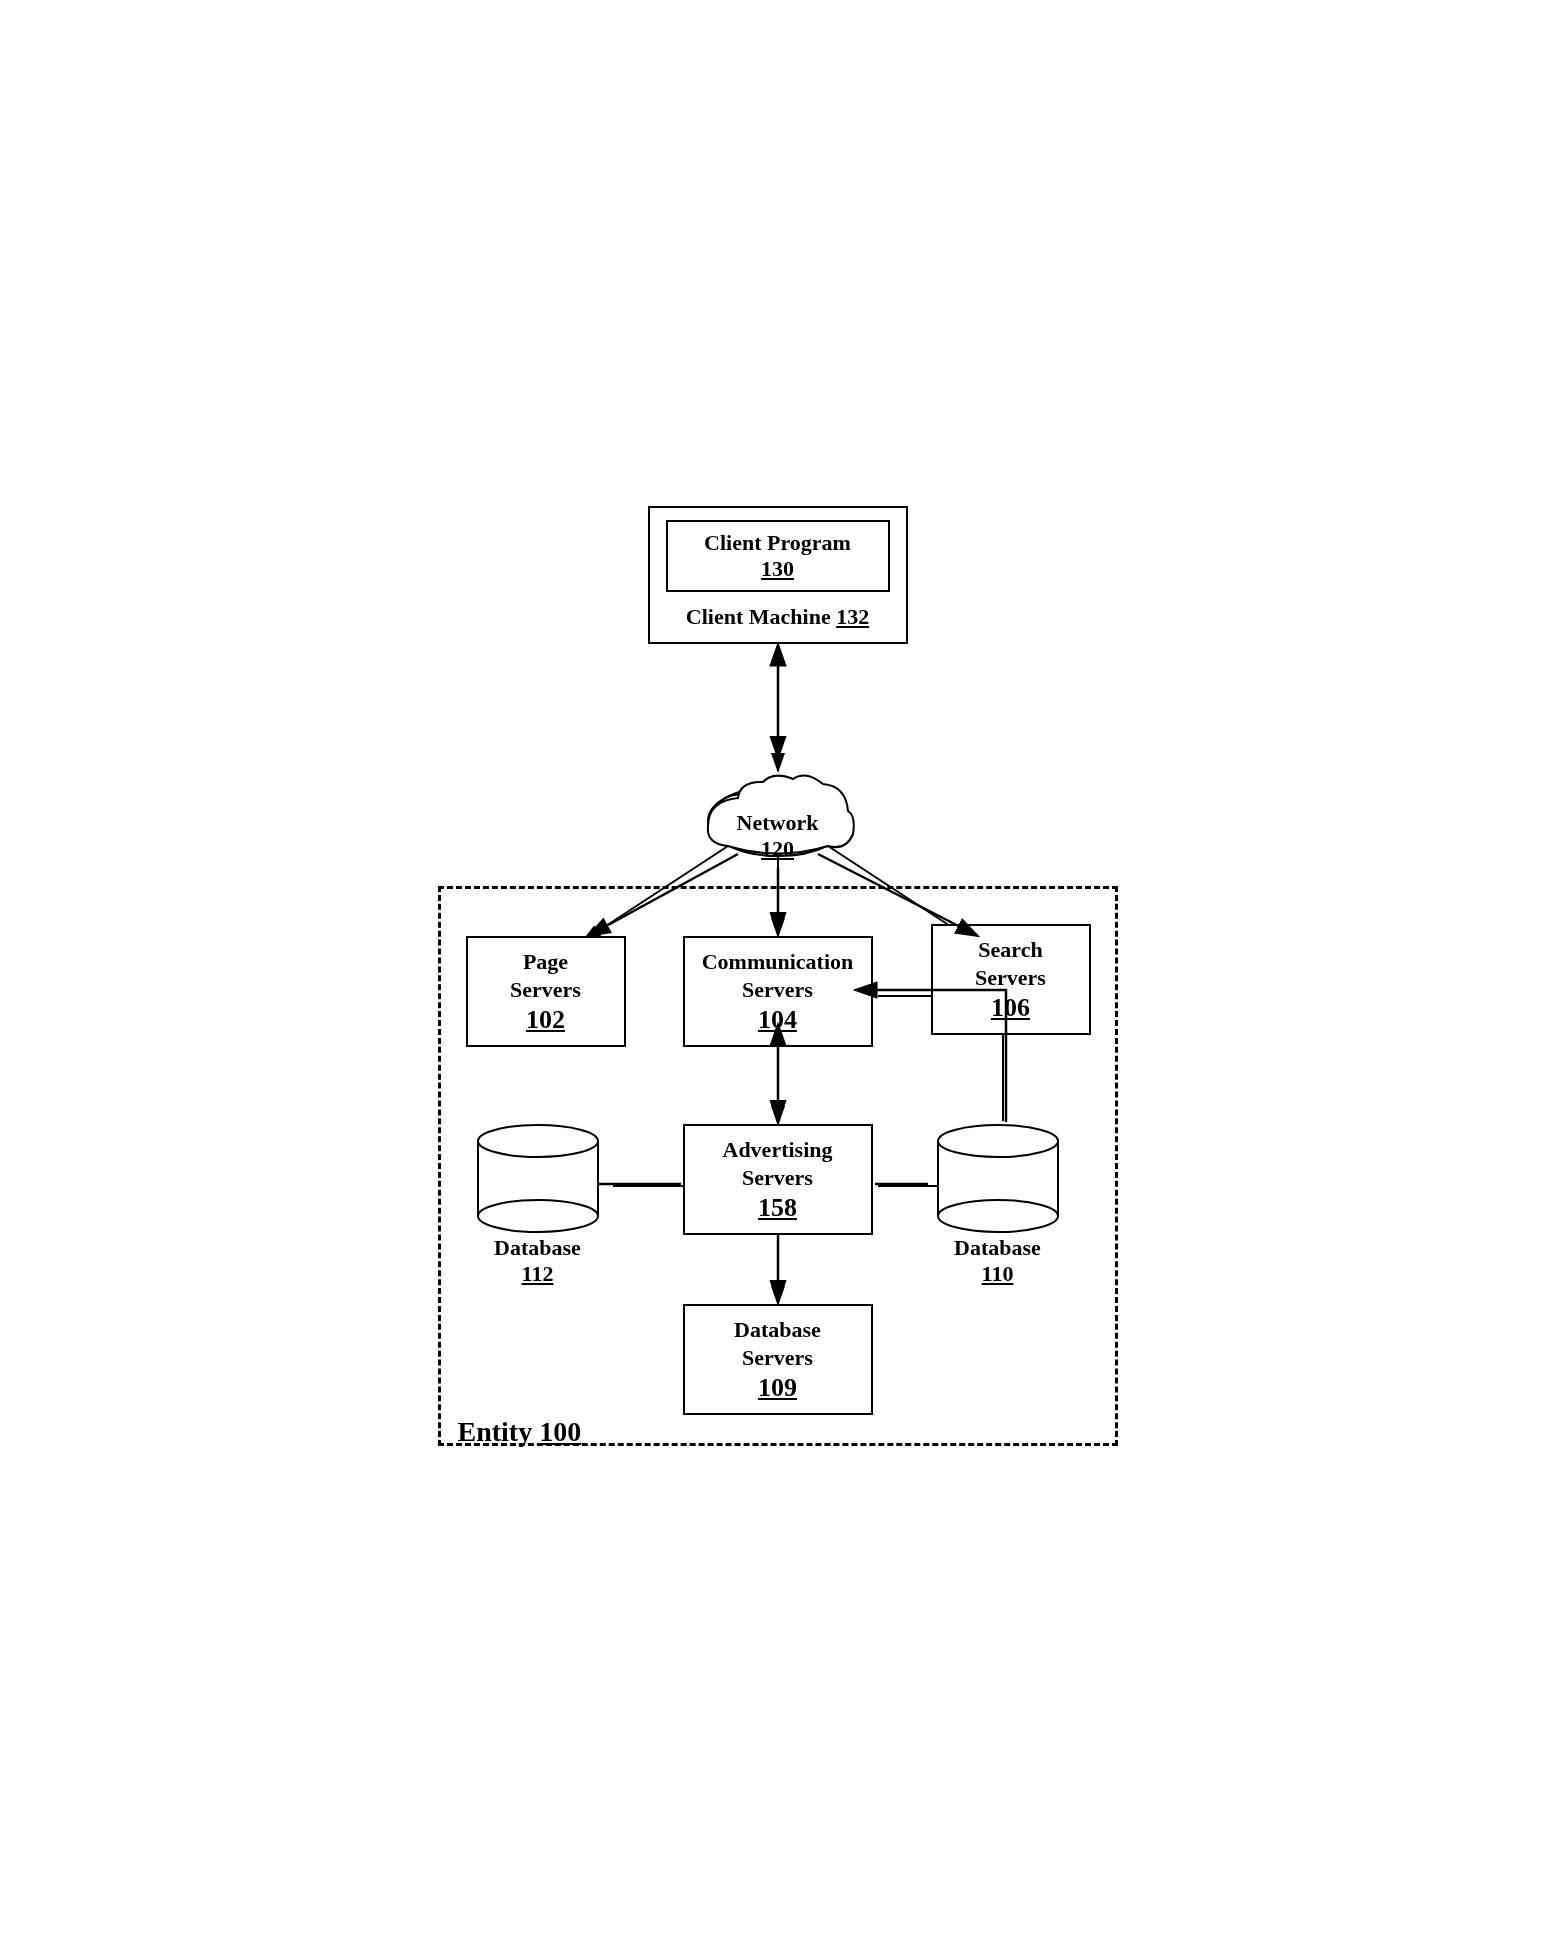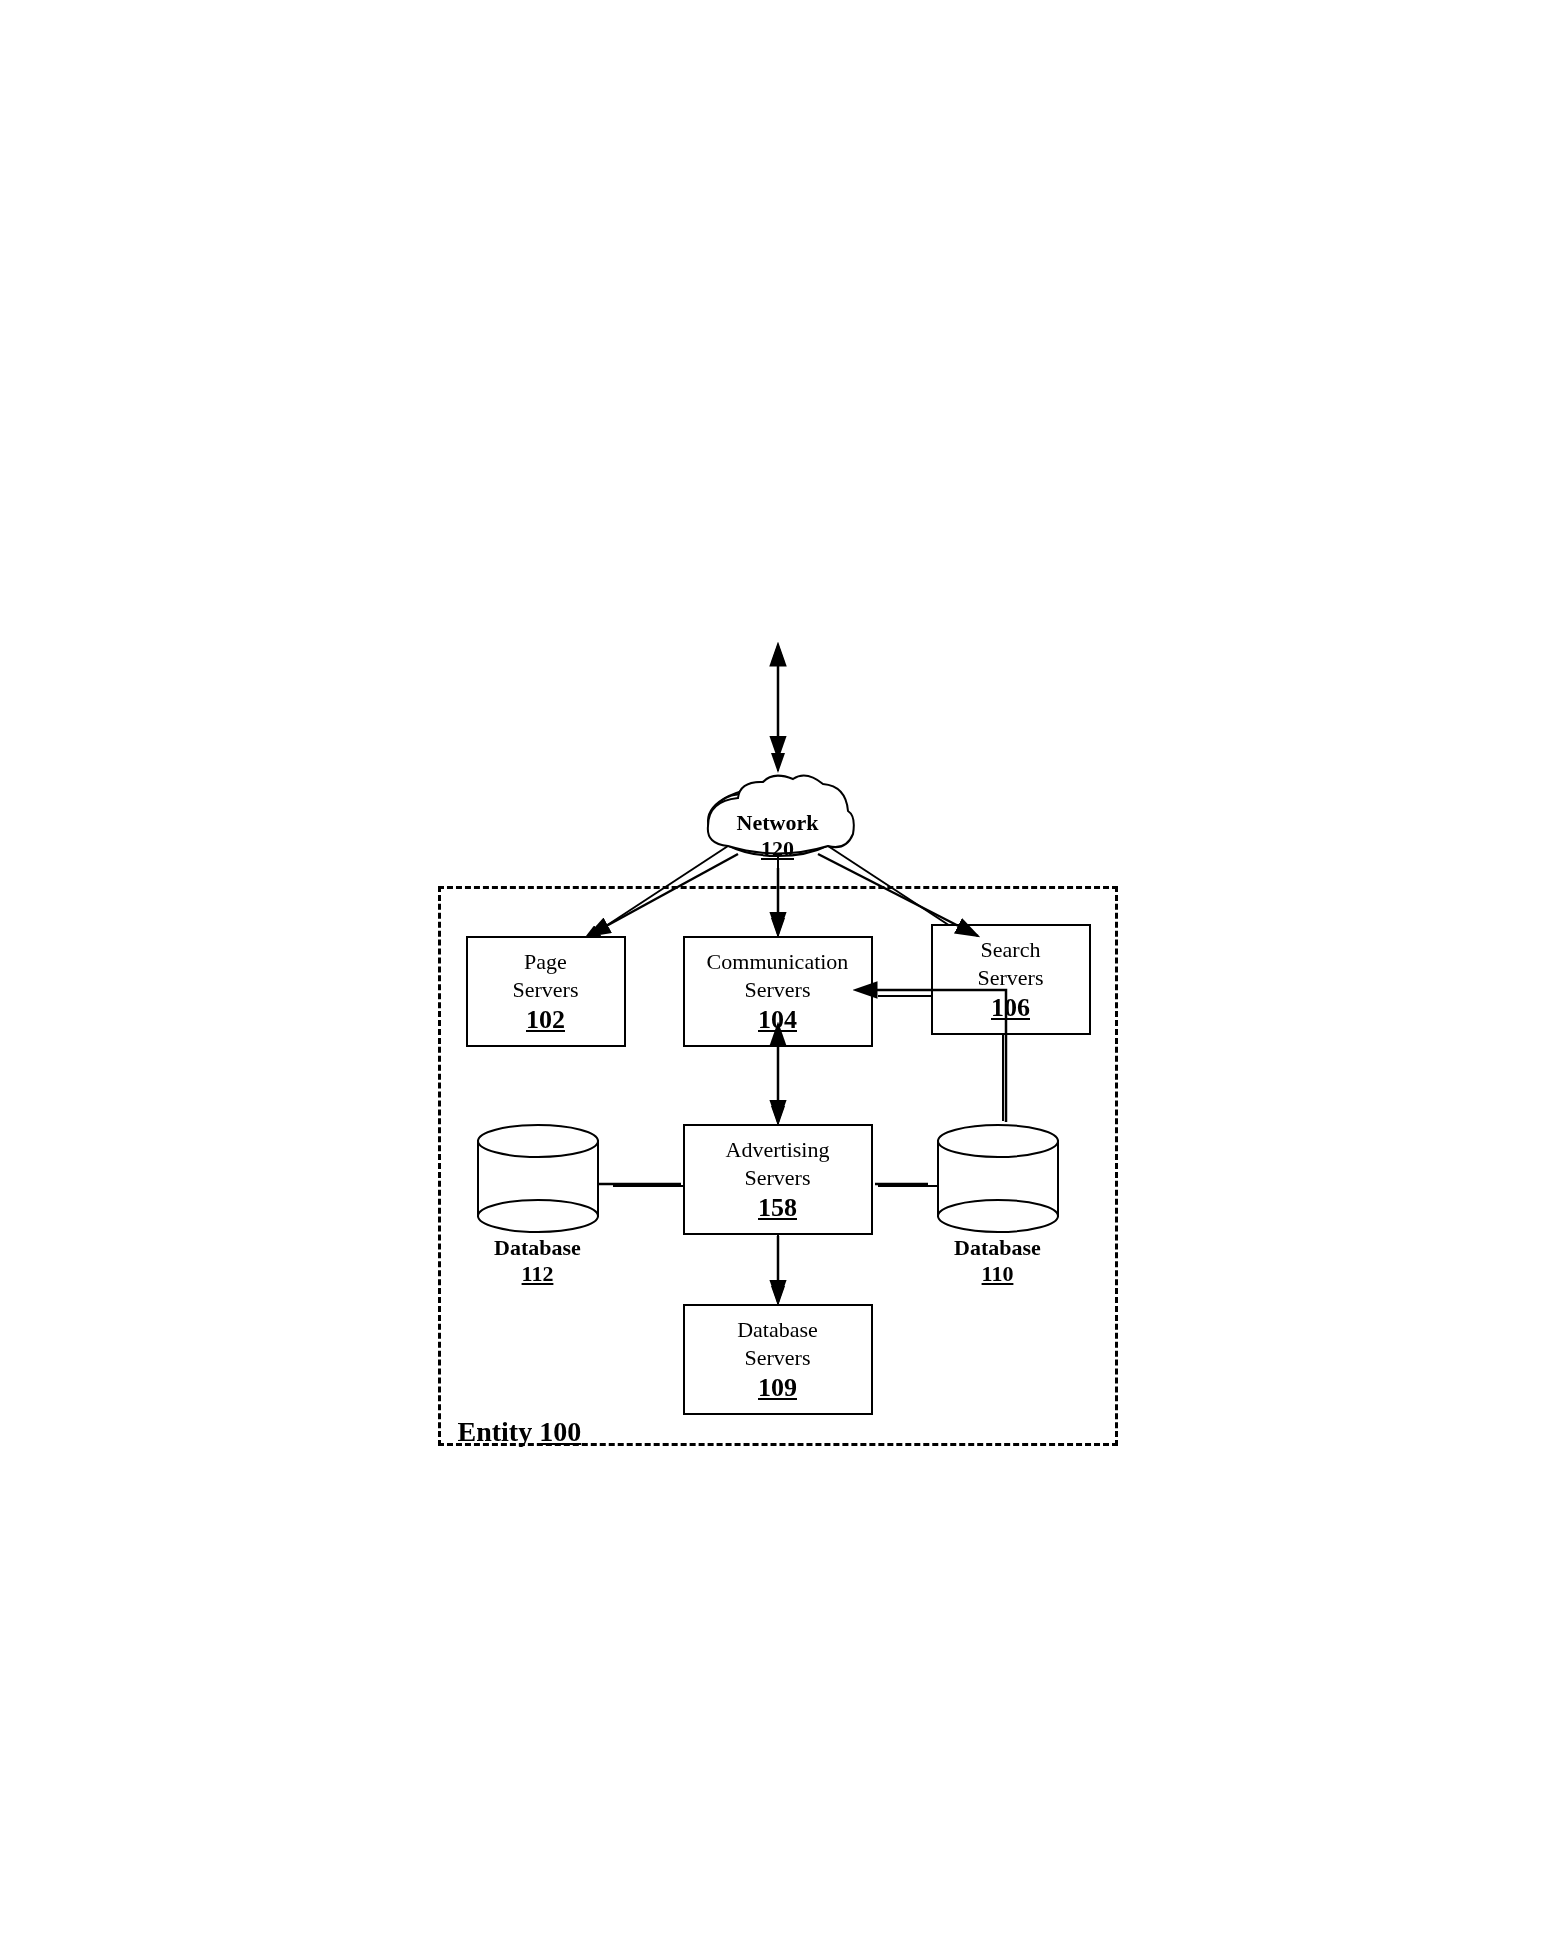--- a/index.html
+++ b/index.html
@@ -28,21 +28,21 @@
     .box {
       border: 2px solid #000;
       background: #fff;
       text-align: center;
       padding: 10px 16px;
       position: absolute;
     }
 
     .box-label {
       font-size: 22px;
-      font-weight: normal;
+      font-weight: bold;
       line-height: 1.25;
     }
 
     .box-number {
       font-size: 26px;
       font-weight: bold;
       text-decoration: underline;
       display: block;
       margin-top: 2px;
     }
@@ -110,20 +110,30 @@
     <line x1="225" y1="700" x2="298" y2="700" stroke="#000" stroke-width="2"></line>
 
     <line x1="555" y1="700" x2="490" y2="700" stroke="#000" stroke-width="2"></line>
 
     <line x1="615" y1="635" x2="615" y2="558" stroke="#000" stroke-width="2"></line>
 
     <line x1="615" y1="498" x2="615" y2="635" stroke="#000" stroke-width="2"></line>
 
   </svg>
 
+  <div style="position:absolute; top:20px; left:260px; width:260px; border:2px solid #000; padding:12px 16px; text-align:center;">
+    
+    <div style="border:2px solid #000; padding:8px 12px; margin-bottom:8px; display:inline-block; width:100%;">
+      <span class="label-text">Client Program</span><br>
+      <span class="number-text">130</span>
+    </div>
+    <div style="text-align:center; margin-top:4px;">
+      <span class="label-text">Client Machine </span><span class="number-text">132</span>
+    </div>
+  </div>
 
   <div style="position:absolute; top:270px; left:300px; width:180px; height:110px; text-align:center;">
     <svg width="180" height="110" viewBox="0 0 180 110">
 
       <ellipse cx="90" cy="65" rx="70" ry="35" fill="white" stroke="#000" stroke-width="2"></ellipse>
       <ellipse cx="55" cy="60" rx="30" ry="22" fill="white" stroke="#000" stroke-width="2"></ellipse>
       <ellipse cx="125" cy="60" rx="30" ry="22" fill="white" stroke="#000" stroke-width="2"></ellipse>
       <ellipse cx="75" cy="48" rx="28" ry="22" fill="white" stroke="#000" stroke-width="2"></ellipse>
       <ellipse cx="105" cy="45" rx="28" ry="22" fill="white" stroke="#000" stroke-width="2"></ellipse>
 

